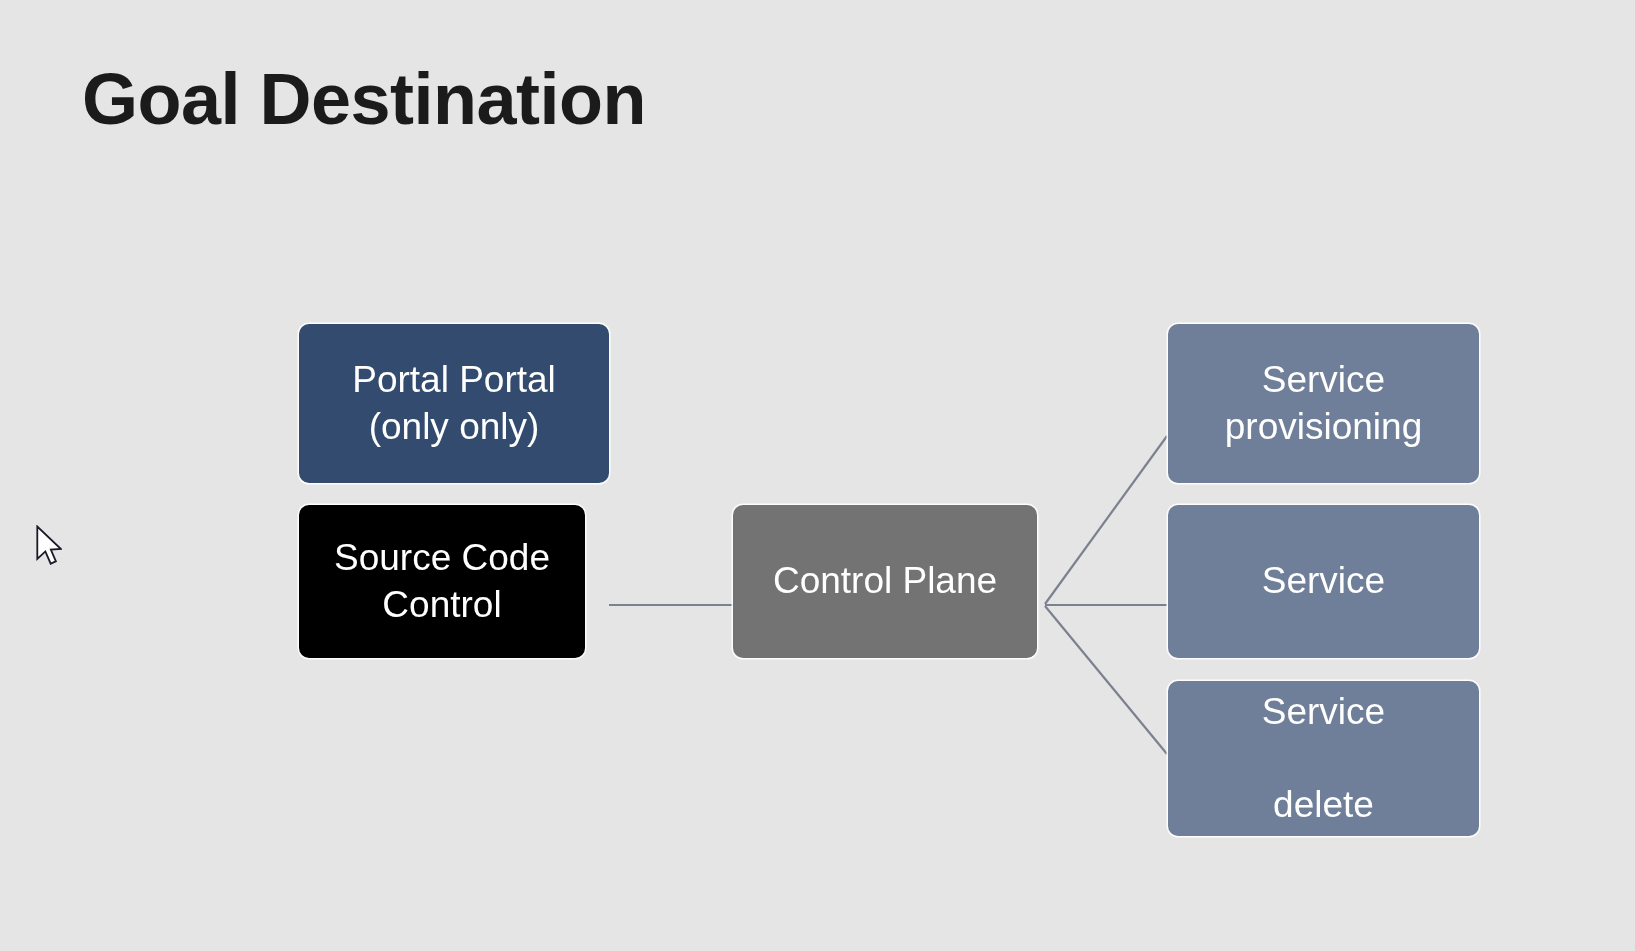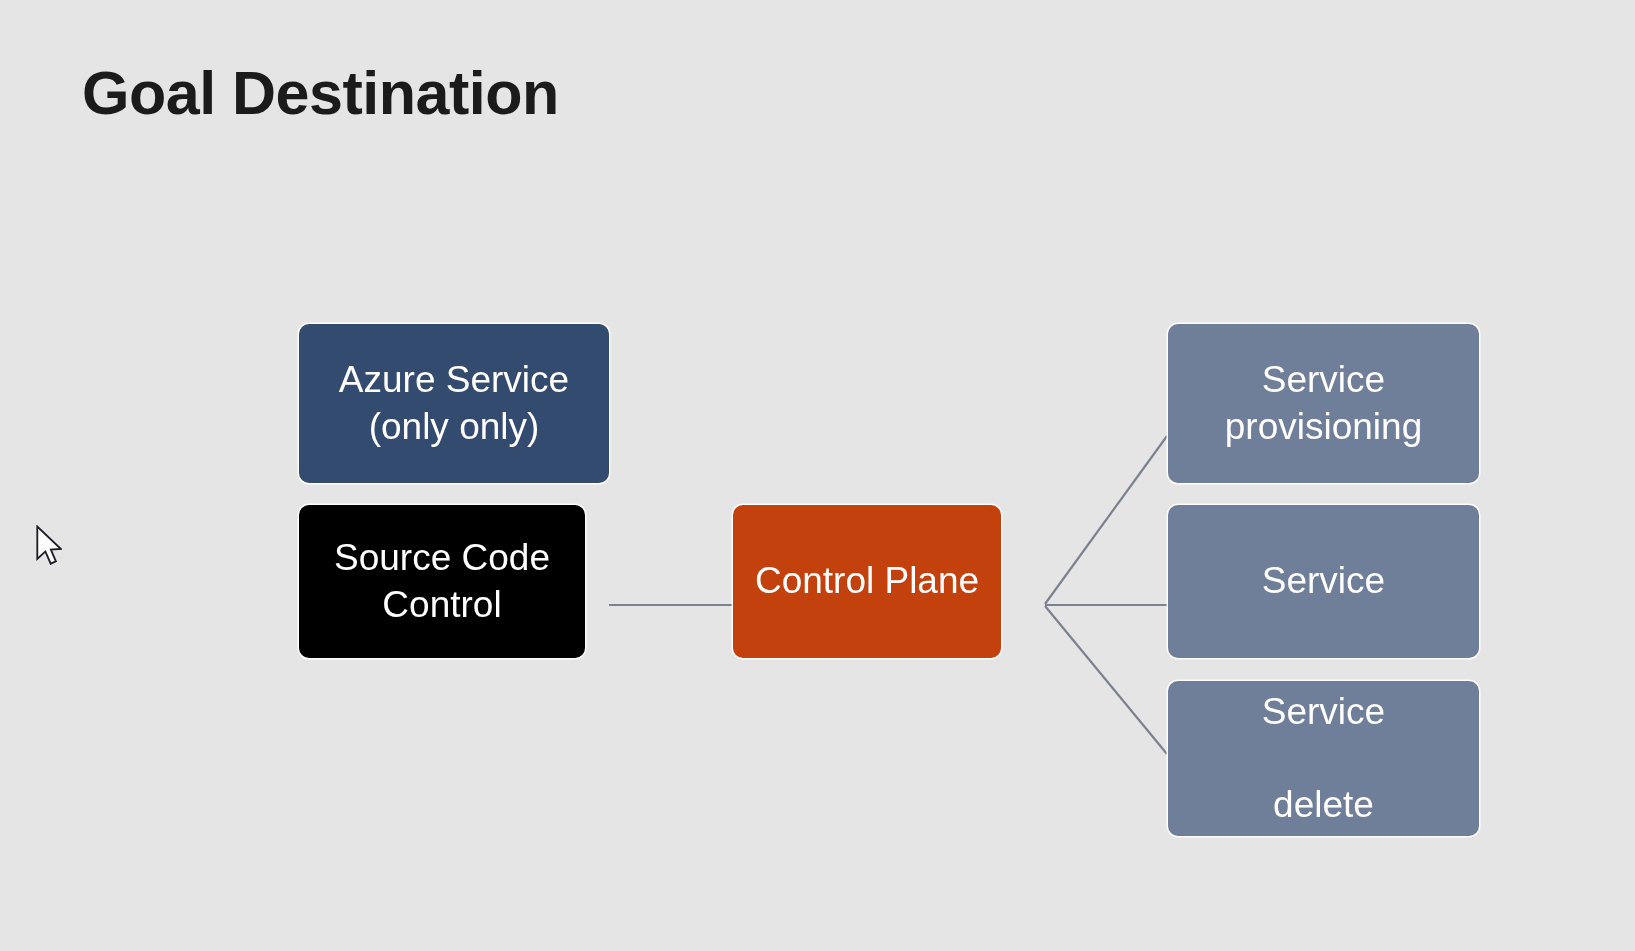--- a/index.html
+++ b/index.html
@@ -19,21 +19,21 @@
     position: absolute;
     inset: 0;
     width: 1635px;
     height: 951px;
     background: #e5e5e5;
   }
   #page-title {
     position: absolute;
     left: 82px;
     top: 58px;
-    font-size: 61px;
+    font-size: 72px;
     font-weight: bold;
     color: #1b1b1b;
     letter-spacing: -0.5px;
     line-height: 1.15;
     white-space: nowrap;
   }
   .node {
     position: absolute;
     box-sizing: border-box;
     border-radius: 10px;
@@ -54,22 +54,22 @@
   #node-azure-portal {
     left: 299px; top: 324px; width: 310px; height: 159px;
     background: #324b6e;
   }
   #node-source-code {
     left: 299px; top: 505px; width: 286px; height: 153px;
     background: #000000;
   }
   
   #node-control-plane {
-    left: 733px; top: 505px; width: 268px; height: 153px;
-    background: #c2410c;
+    left: 733px; top: 505px; width: 304px; height: 153px;
+    background: #737373;
   }
   
   #node-service-provisioning {
     left: 1168px; top: 324px; width: 311px; height: 159px;
     background: #6f7f99;
   }
   #node-service-modifications {
     left: 1168px; top: 505px; width: 311px; height: 153px;
     background: #6f7f99;
   }
@@ -107,21 +107,21 @@
 
     <line x1="1045" y1="604" x2="1167" y2="436" stroke="#7c8190" stroke-width="2.2"></line>
 
     <line x1="1045" y1="605" x2="1167" y2="605" stroke="#7c8190" stroke-width="2.2"></line>
 
     <line x1="1045" y1="606" x2="1167" y2="754" stroke="#7c8190" stroke-width="2.2"></line>
   </svg>
 
   <div class="node" id="node-azure-portal">
     <span class="node-label">
-      <span>Azure Service</span><br>
+      <span>Portal Portal</span><br>
       <span>(only only)</span>
     </span>
   </div>
 
   <div class="node" id="node-source-code">
     <span class="node-label">
       <span>Source Code</span><br>
       <span>Control</span>
     </span>
   </div>

